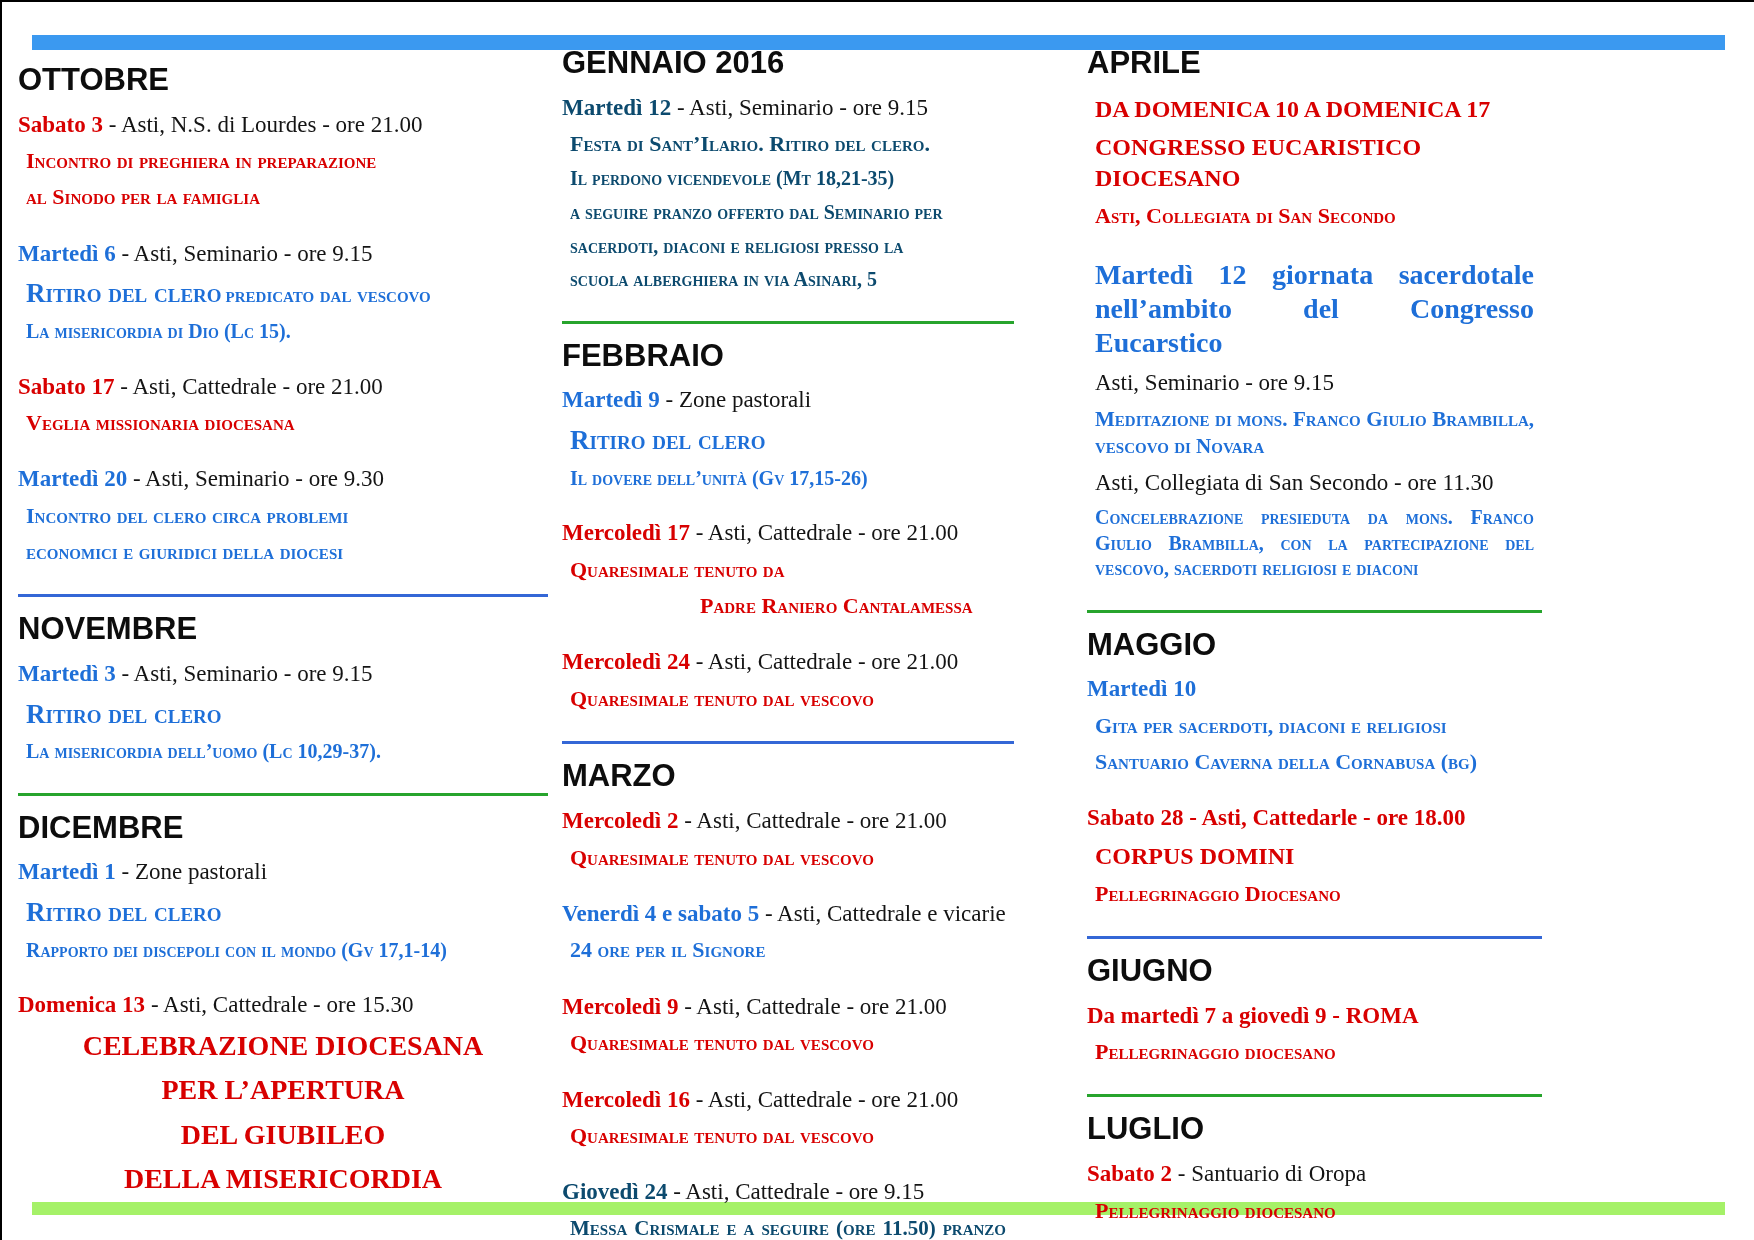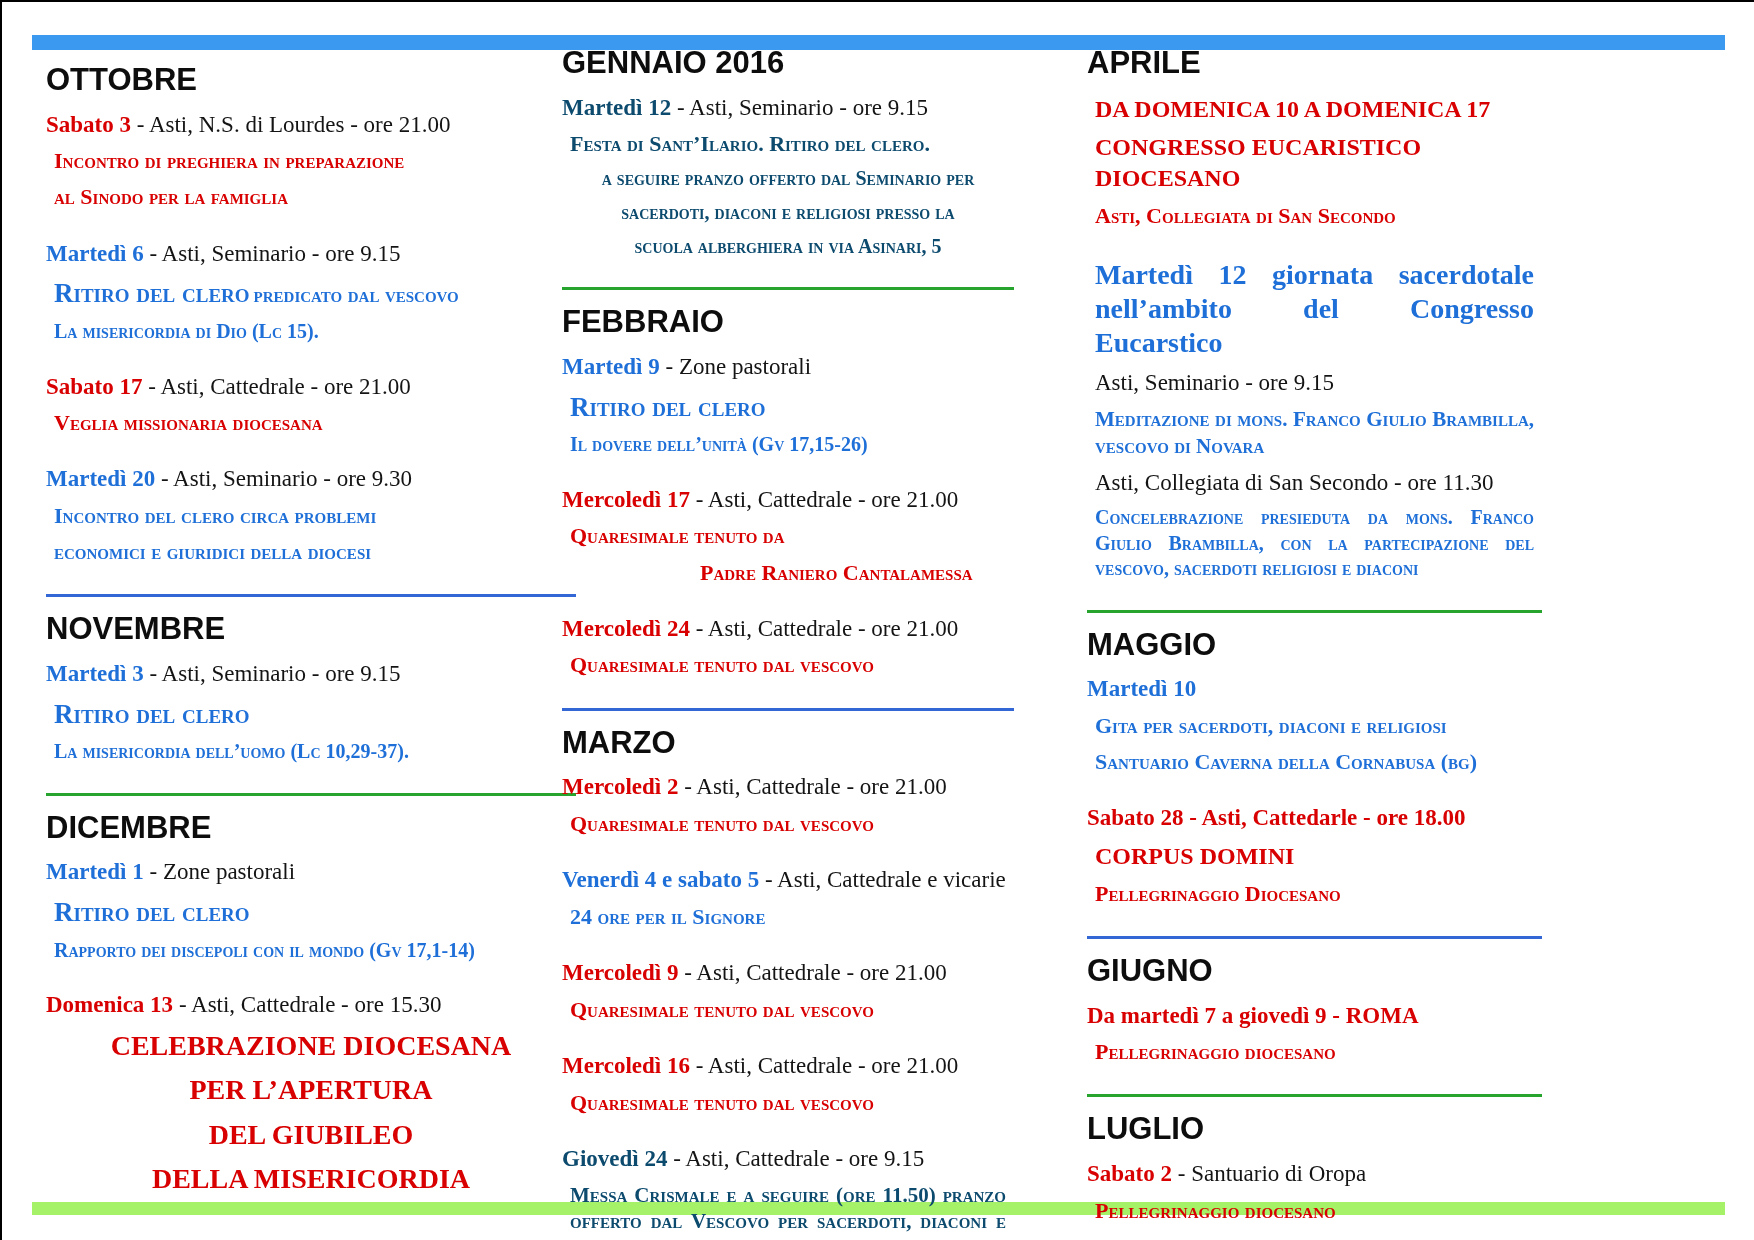--- a/index.html
+++ b/index.html
@@ -12,21 +12,21 @@
     box-sizing:border-box;
     overflow:hidden;
     font-family:"Liberation Serif", serif;
     color:#141414;
   }
   .bar{position:absolute;left:30px;width:1693px;}
   #top-bar{top:33px;height:15px;background:#3b99f0;}
   #bottom-bar{top:1200px;height:13px;background:#a5f168;}
 
   .col{position:absolute;}
-  #col-1{left:44px;top:62px;width:530px;}
+  #col-1{left:16px;top:62px;width:530px;}
   #col-2{left:560px;top:45px;width:452px;}
   #col-3{left:1085px;top:45px;width:455px;}
 
   .mh{
     font-family:"Liberation Sans", sans-serif;
     font-size:31px;font-weight:bold;color:#0d0d0d;
     line-height:1.05;margin:0 0 14px 0;letter-spacing:0px;
   }
   .hr{border:0;border-top:3px solid;margin:24px 0 16px 0;}
   .hr.b{border-color:#3467d6;}
@@ -41,21 +41,21 @@
   .c-blue .d, .c-blue .ln{color:#1e6fd8;}
   .c-green .d,.c-green .ln{color:#0c4a6e;}
 
   .ln{font-weight:bold;line-height:1.28;margin:8px;}
   .ln.caps{font-variant:small-caps;font-size:22px;}
   .ln.caps-sm{font-variant:small-caps;font-size:20px;}
   .ln.lead{font-variant:small-caps;font-size:27px;}
   .lead-span{font-variant:small-caps;font-size:27px;font-weight:bold;}
   .tail-span{font-variant:small-caps;font-size:22px;font-weight:bold;}
   .ln.caps-indent{font-variant:small-caps;font-size:22px;padding-left:130px;}
-  .ln.center-caps{font-variant:small-caps;font-size:20px;text-align:center;}
+  .ln.center-caps{font-variant:small-caps;font-size:20px;}
   .ln.caps-justify{font-variant:small-caps;font-size:21px;text-align:justify;}
   .ln.caps-justify-sm{font-variant:small-caps;font-size:20px;text-align:justify;}
   .ln.bold-line{font-size:24px;}
   .ln.bold-justify{font-size:28px;text-align:justify;line-height:1.22;}
   .ln.plain{font-size:23px;font-weight:normal;color:#141414 !important;}
   .ln.big-center{font-size:28px;text-align:center;line-height:1.3;}
   .ln.center-bold{font-size:25px;text-align:center;line-height:1.3;}
 </style>
 </head>
 <body>
@@ -147,20 +147,21 @@
   <div id="col-2" class="col">
 
     <h2 class="mh">GENNAIO 2016</h2>
 
     <div class="event c-green">
       <p class="date-line">
         <span class="d">Martedì 12</span>
         <span class="r">-  Asti, Seminario  -  ore 9.15</span>
       </p>
       <div class="ln caps">Festa di Sant’Ilario. Ritiro del clero.</div>
+      <div class="ln caps-sm">Il perdono vicendevole (Mt 18,21-35)</div>
       <div class="ln center-caps">a seguire pranzo offerto dal Seminario per</div>
       <div class="ln center-caps">sacerdoti, diaconi e religiosi presso la</div>
       <div class="ln center-caps">scuola alberghiera in via Asinari, 5</div>
     </div>
 
     <hr class="hr g">
 
     <h2 class="mh">FEBBRAIO</h2>
 
     <div class="event c-blue">

